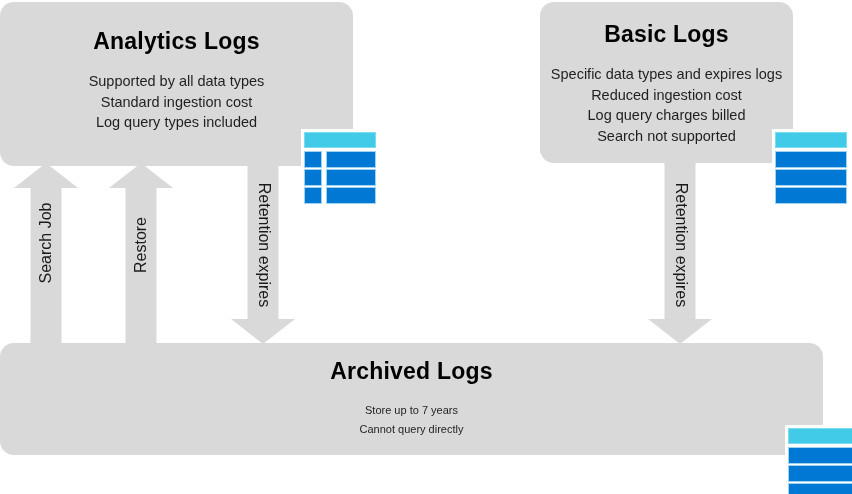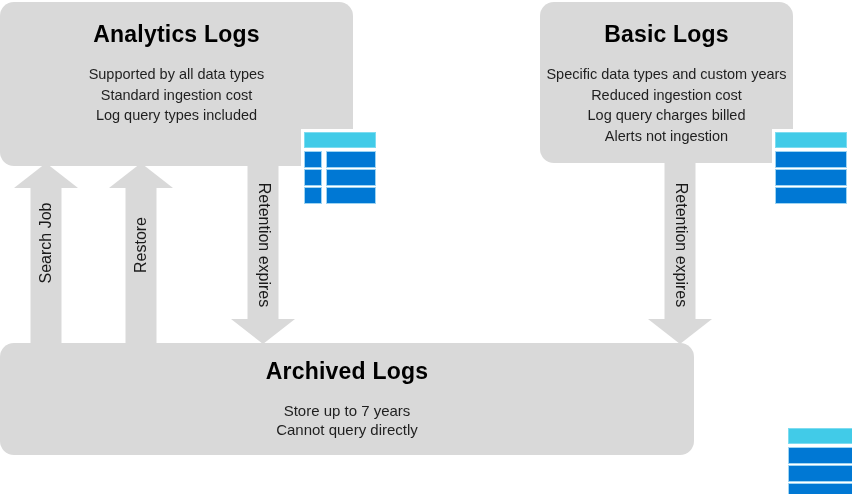--- a/index.html
+++ b/index.html
@@ -13,28 +13,28 @@
   .gbox {
     position:absolute; background:var(--box-fill,#d9d9d9);
     border-radius:14px; text-align:center;
   }
   .gbox .box-title {
     font-weight:bold; font-size:23px; color:#000;
     letter-spacing:0.2px;
   }
   .gbox .box-lines { font-size:14.5px; line-height:20.5px; }
   .box-analytics { left:0px; top:2px; width:353px; height:164px; }
-  .box-analytics .box-title { margin-top:19px; }
+  .box-analytics .box-title { margin-top:26px; }
   .box-analytics .box-lines { margin-top:16px; }
   .box-basic { left:540px; top:2px; width:253px; height:161px; }
   .box-basic .box-title { margin-top:19px; }
   .box-basic .box-lines { margin-top:16px; }
-  .box-archived { left:0px; top:343px; width:694px; height:112px; }
+  .box-archived { left:0px; top:343px; width:823px; height:112px; }
   .box-archived .box-title { margin-top:15px; }
-  .box-archived .box-lines { margin-top:16px; font-size:15px; line-height:19px; }
+  .box-archived .box-lines { margin-top:16px; font-size:11px; line-height:19px; }
 
   
   .arrow { position:absolute; color:var(--box-fill,#d9d9d9); }
 
   
   .vlabel {
     position:absolute; white-space:nowrap; font-size:16px; color:#1a1a1a;
     transform:translate(-50%,-50%) rotate(-90deg);
   }
   .vlabel.down { transform:translate(-50%,-50%) rotate(90deg); }
@@ -66,24 +66,24 @@
     <div class="box-lines">
       <div>Supported by all data types</div>
       <div>Standard ingestion cost</div>
       <div>Log query types included</div>
     </div>
   </div>
 
   <div class="gbox box-basic">
     <div class="box-title">Basic Logs</div>
     <div class="box-lines">
-      <div>Specific data types and custom years</div>
+      <div>Specific data types and expires logs</div>
       <div>Reduced ingestion cost</div>
       <div>Log query charges billed</div>
-      <div>Alerts not ingestion</div>
+      <div>Search not supported</div>
     </div>
   </div>
 
   <div class="gbox box-archived">
     <div class="box-title">Archived Logs</div>
     <div class="box-lines">
       <div>Store up to 7 years</div>
       <div>Cannot query directly</div>
     </div>
   </div>

